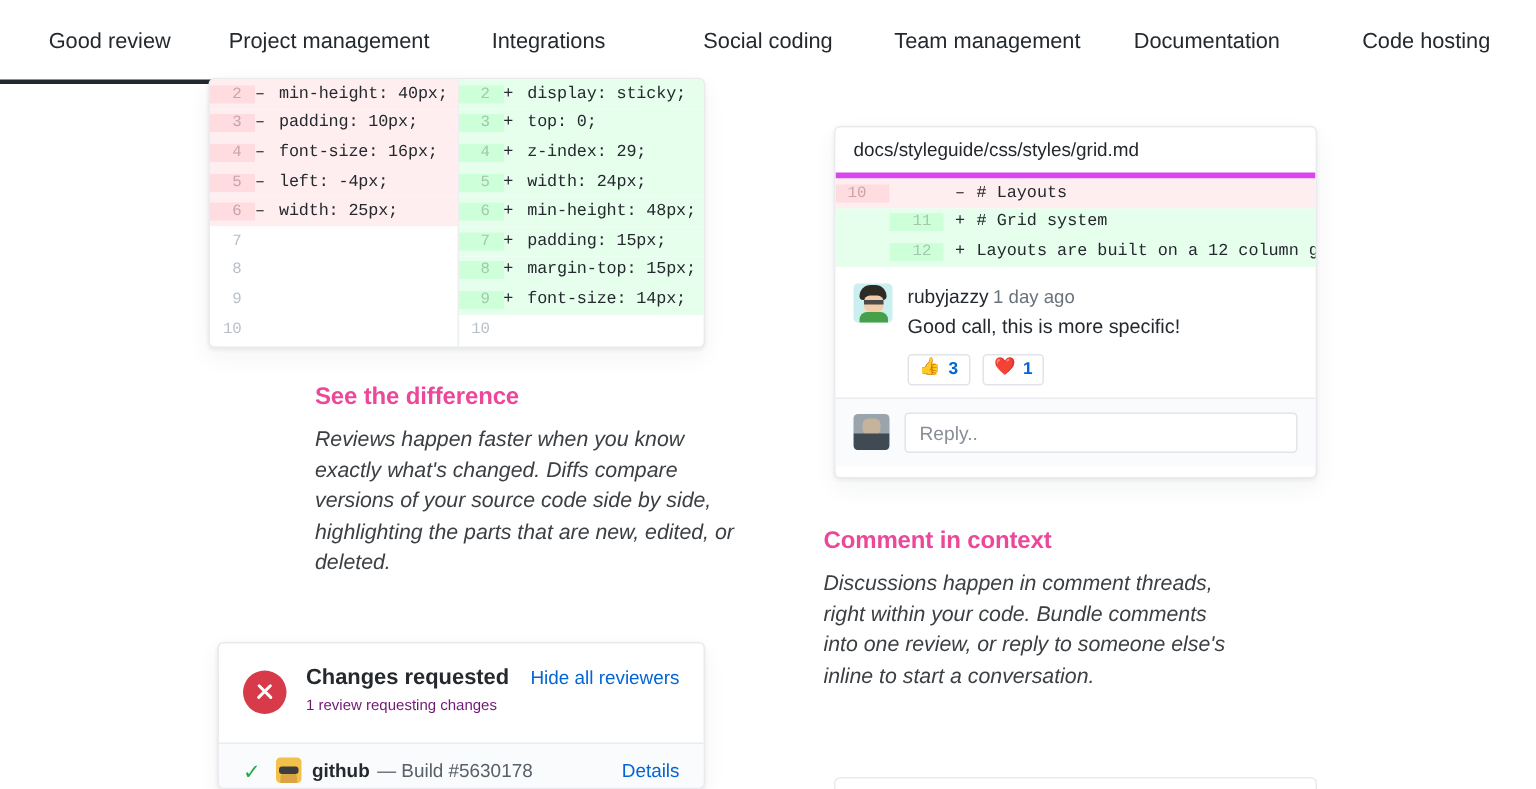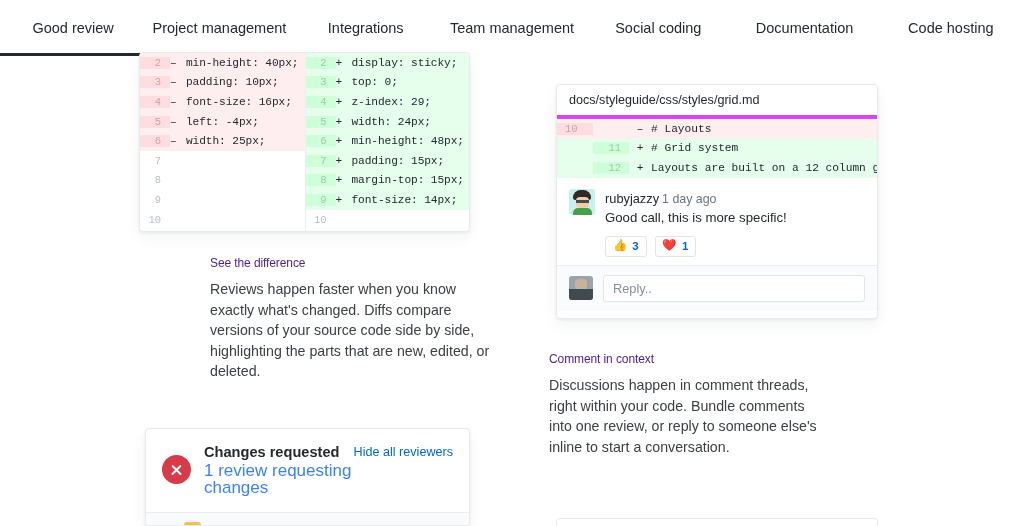--- a/index.html
+++ b/index.html
@@ -68,40 +68,40 @@
   .dtext { color: #24292e; white-space: pre; }
   .del      { background: #ffeef0; }
   .del .dnum{ background: #ffdce0; color:#c9a3a9; }
   .add      { background: #e6ffed; }
   .add .dnum{ background: #cdffd8; color:#a2c7ab; }
   .blank    { background: #fff; }
   .blank .dnum { background:#fff; }
 
   
   #see-diff-block { position: absolute; left: 210px; top: 256px; width: 290px; }
-  .feat-title { font-size: 12px; font-weight: 400; color:#4c1d95; margin-bottom: 9px; letter-spacing:-0.1px;}
-  .feat-body  { font-size: 14.2px; line-height: 20.5px; color:#3c4043; }
+  .feat-title { font-size: 16px; font-weight: 700; color:#ec4899; margin-bottom: 9px; letter-spacing:-0.1px;}
+  .feat-body  { font-size: 14.2px; line-height: 20.5px; color:#3c4043;font-style:italic; }
 
   
   #review-card { left: 145px; top: 428px; width: 325px; height: 98px; }
   .rev-head { display:flex; align-items:center; padding: 14px 16px 16px 16px; }
   .rev-x {
     width: 29px; height: 29px; border-radius: 50%;
     background: #d73a49; flex: none;
     position: relative; margin-right: 13px;
   }
   .rev-x::before, .rev-x::after {
     content:""; position:absolute; left:8px; top:13.5px;
     width:13px; height:2.4px; background:#fff; border-radius:1px;
   }
   .rev-x::before { transform: rotate(45deg); }
   .rev-x::after  { transform: rotate(-45deg); }
   .rev-texts { flex:1 1 auto; }
   .rev-title { font-size: 14.6px; font-weight: bold; color:#24292e; line-height:18px; }
-  .rev-sub   { font-size: 17px; color:#3b82f6; line-height:17px; margin-top:1px;}
+  .rev-sub   { font-size: 10px; color:#701a75; line-height:17px; margin-top:1px;}
   .rev-link  { font-size: 12.6px; color:#0366d6; white-space:nowrap; align-self:flex-start; margin-top:2px; cursor:pointer;}
   .rev-row {
     display:flex; align-items:center;
     border-top: 1px solid #eaecef;
     background: #fafbfc;
     height: 36px; padding: 0 16px;
     font-size: 12.6px;
   }
   .rev-check { color:#28a745; font-size:14px; width:22px; flex:none; }
   .rev-bot-avatar {
@@ -191,22 +191,22 @@
 </style>
 </head>
 <body>
 
 <div id="root">
 
   <div class="nav">
     <div class="nav-tab">Good review</div>
     <div class="nav-tab">Project management</div>
     <div class="nav-tab">Integrations</div>
+    <div class="nav-tab">Social coding</div>
     <div class="nav-tab">Team management</div>
-    <div class="nav-tab">Social coding</div>
     <div class="nav-tab">Documentation</div>
     <div class="nav-tab">Code hosting</div>
   </div>
   <div class="nav-underline"></div>
 
   <div class="card" id="split-diff">
     <div class="diff-col left">
       <div class="dline del">
         <span class="dnum">2</span>
         <span class="dsign">–</span>

